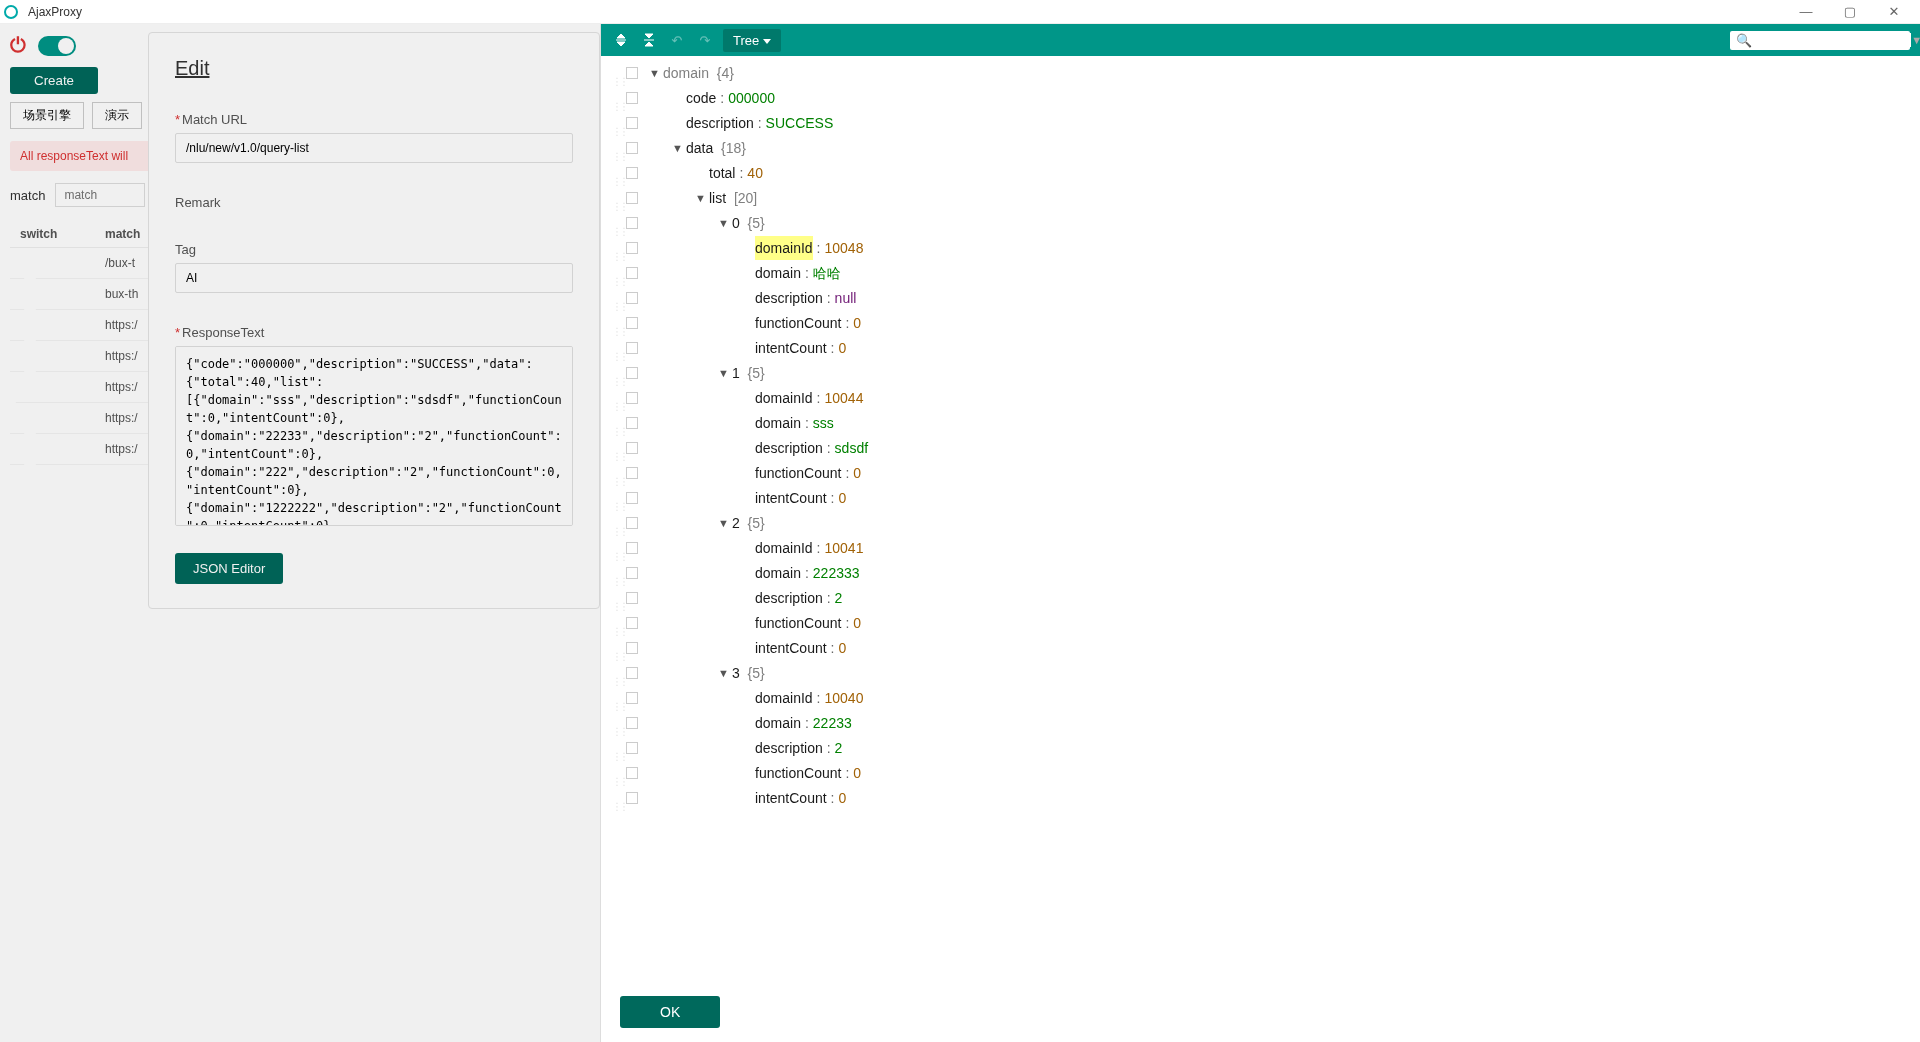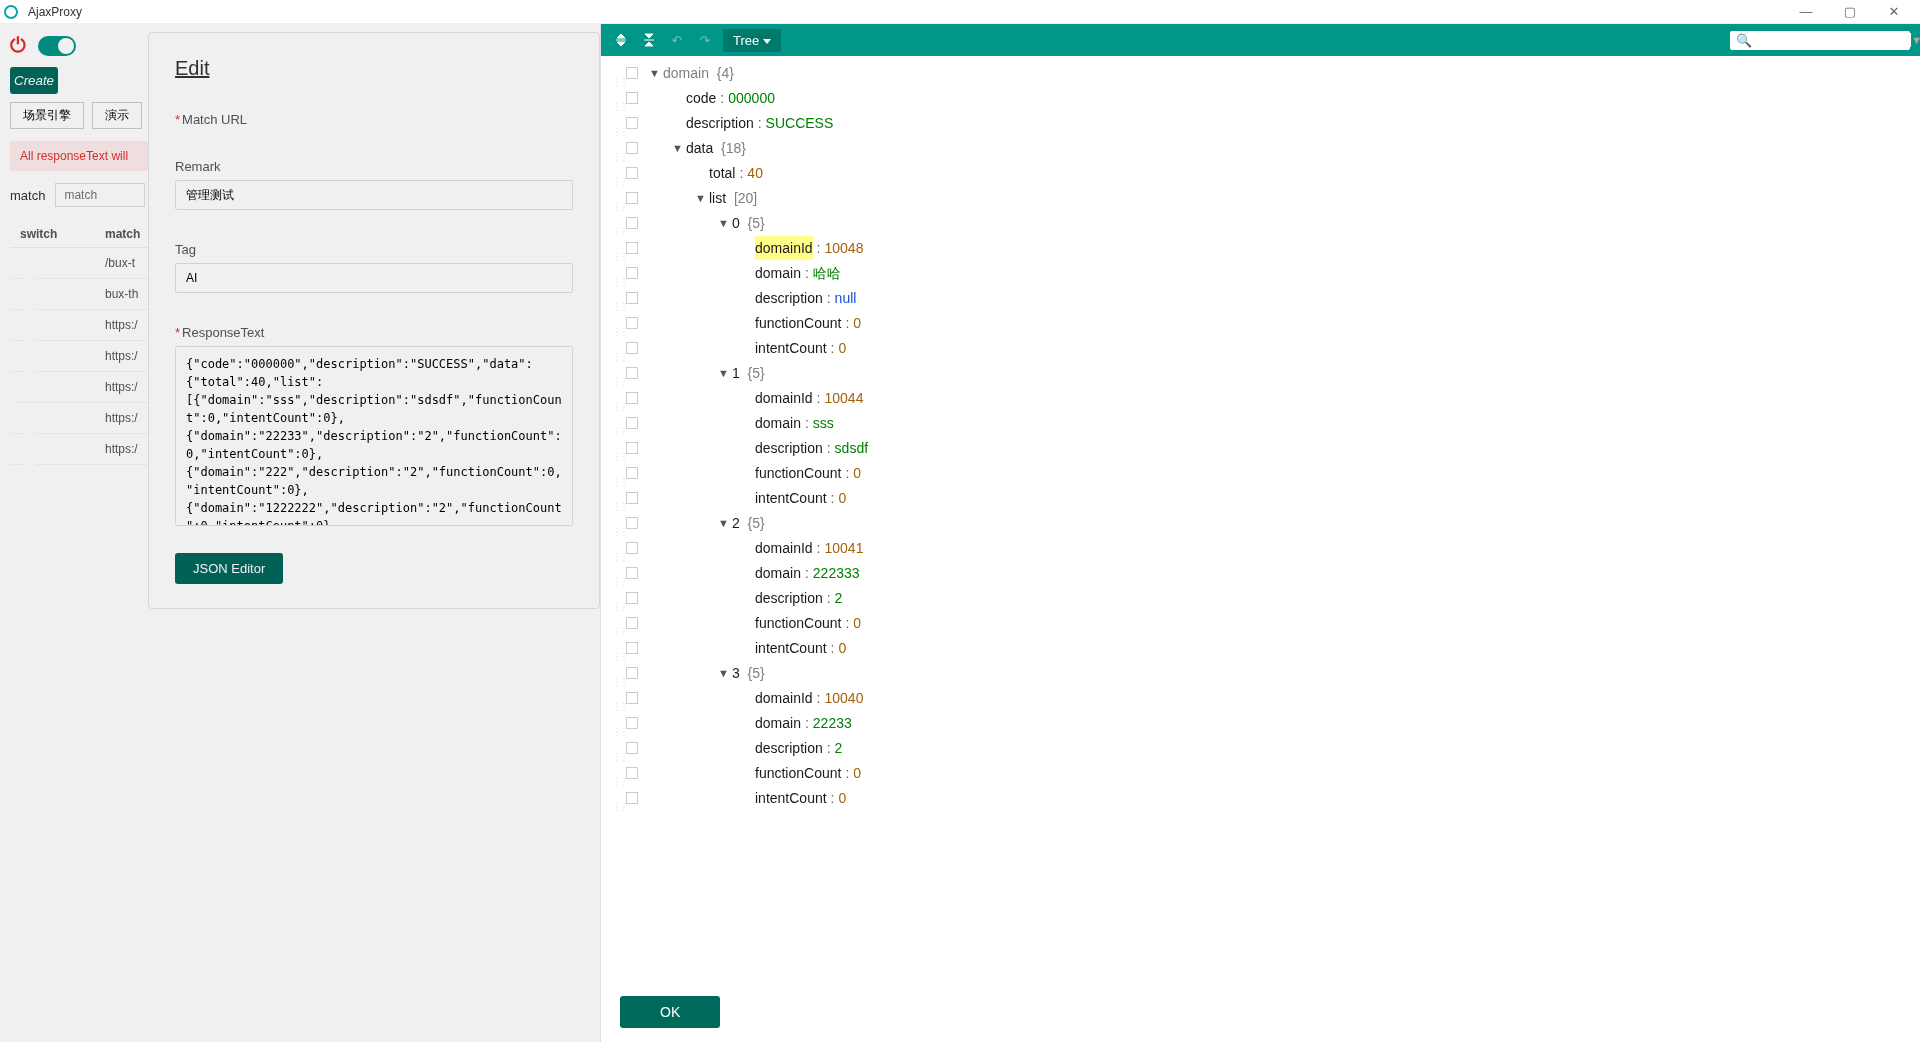--- a/index.html
+++ b/index.html
@@ -17,21 +17,21 @@
 .main { display: flex; height: calc(100vh - 24px); position: relative; }
 
 
 .left-panel { width: 600px; padding: 10px; background: #fff; }
 .left-top { display: flex; align-items: center; gap: 12px; margin-bottom: 10px; }
 .power-icon { color: #d33; font-size: 20px; font-weight: bold; }
 .toggle { width: 38px; height: 20px; background: #009688; border-radius: 10px; position: relative; cursor: pointer; }
 .toggle::after { content: ''; position: absolute; width: 16px; height: 16px; background: #fff; border-radius: 50%; top: 2px; right: 2px; }
 .toggle.off { background: #ccc; }
 .toggle.off::after { left: 2px; right: auto; }
-.create-btn { background: #00695c; color: #fff; border: none; padding: 6px 4px; border-radius: 3px; cursor: pointer; margin-bottom: 8px; font-style: italic; }
+.create-btn { background: #00695c; color: #fff; border: none; padding: 6px 24px; border-radius: 3px; cursor: pointer; margin-bottom: 8px; }
 .small-btns { display: flex; gap: 8px; margin-bottom: 12px; }
 .sm-btn { border: 1px solid #ccc; background: #fff; padding: 4px 12px; cursor: pointer; font-size: 12px; }
 .alert { background: #ffebeb; color: #d33; padding: 8px 10px; border-radius: 3px; margin-bottom: 12px; font-size: 12px; overflow: hidden; white-space: nowrap; }
 .match-row { display: flex; align-items: center; gap: 10px; margin-bottom: 14px; }
 .match-row label { font-size: 13px; }
 .match-input { border: 1px solid #ddd; padding: 4px 8px; width: 90px; font-size: 12px; }
 .table-head { display: flex; padding: 6px 0; border-bottom: 1px solid #eee; font-size: 12px; font-weight: 600; color: #555; }
 .table-head .col-switch { width: 95px; padding-left: 10px; }
 .table-head .col-match { flex: 1; }
 .table-row { display: flex; align-items: center; padding: 8px 0; border-bottom: 1px solid #f4f4f4; }
@@ -70,21 +70,21 @@
 .drag-dots::before { content: '⋮⋮'; font-size: 10px; letter-spacing: -3px; color: #999; }
 .menu-square { width: 12px; height: 12px; border: 1px solid #ccc; }
 .tree-indent { display: inline-block; }
 .caret { display: inline-block; width: 14px; cursor: pointer; color: #555; font-size: 11px; user-select: none; }
 .tkey { color: #1a1a1a; }
 .tkey.hl { background: #ffff88; }
 .tcolon { color: #666; margin: 0 4px; }
 .tmeta { color: #808080; }
 .tstr { color: #008000; }
 .tnum { color: #a16207; }
-.tnull { color: #1d4ed8; }
+.tnull { color: #701a75; }
 
 .ok-btn { position: absolute; bottom: 14px; left: 620px; background: #00695c; color: #fff; border: none; padding: 8px 40px; border-radius: 3px; cursor: pointer; font-size: 14px; }
 
 .triangle-down { display: inline-block; width: 0; height: 0; border-left: 4px solid transparent; border-right: 4px solid transparent; border-top: 5px solid #fff; margin-left: 4px; vertical-align: middle; }
 </style>
 </head>
 <body>
 
 <div class="title-bar">
   <div class="title-left">
@@ -148,24 +148,24 @@
           <div class="col-switch"><span class="toggle off"></span></div>
           <div class="col-match">https:/</div>
         </div>
       </div>
   </div>
 
   <div class="edit-panel">
     <div class="edit-title">Edit</div>
     <div class="form-group">
       <label class="form-label"><span class="req">*</span><span>Match URL</span></label>
+      <input class="form-input" value="/nlu/new/v1.0/query-list" style="">
     </div>
     <div class="form-group">
       <label class="form-label">Remark</label>
-      <input class="form-input" value="管理测试" style="">
     </div>
     <div class="form-group">
       <label class="form-label">Tag</label>
       <input class="form-input" value="AI" style="">
     </div>
     <div class="form-group">
       <label class="form-label"><span class="req">*</span><span>ResponseText</span></label>
       <textarea class="form-textarea" id="resp-ta" style="">{"code":"000000","description":"SUCCESS","data":{"total":40,"list":[{"domain":"sss","description":"sdsdf","functionCount":0,"intentCount":0},{"domain":"22233","description":"2","functionCount":0,"intentCount":0},{"domain":"222","description":"2","functionCount":0,"intentCount":0},{"domain":"1222222","description":"2","functionCount":0,"intentCount":0},{"domain":"121","description":"2","functionCount":0,"intentCount":0},{"domain":"123","description":"123","functionCount":1,"intentCount":0},{"domainId":0,"domain":"ColoredEggs","description":"彩蛋","functionCount":1,"intentCount":1},{"domainId":10028,"domain":"PersonifiedChat","description":"人格化闲聊","functionCount":2,"intentCount":0},{"domainId":10026,"domain":"CS","description":"..."}]</textarea>
     </div>
     <button class="json-btn">JSON Editor</button>

